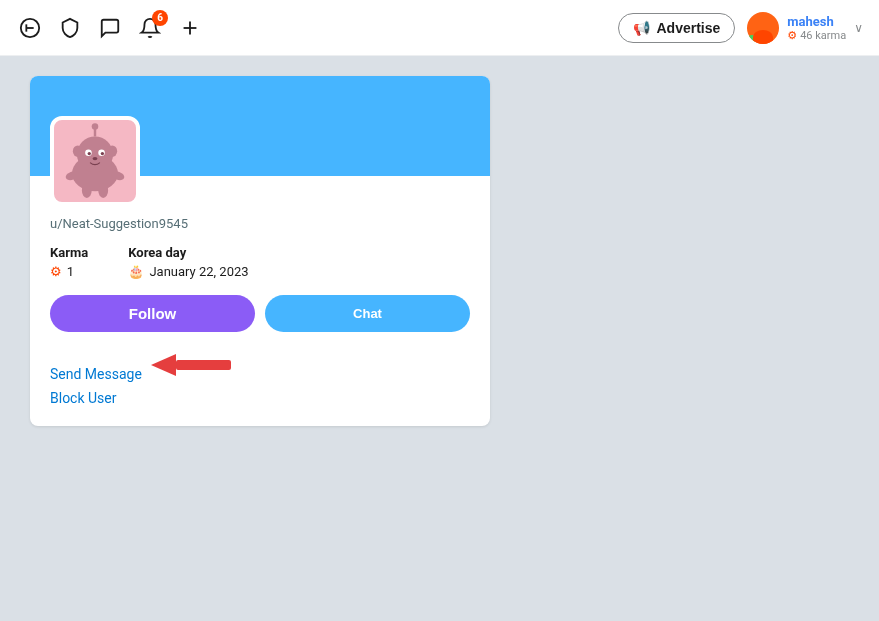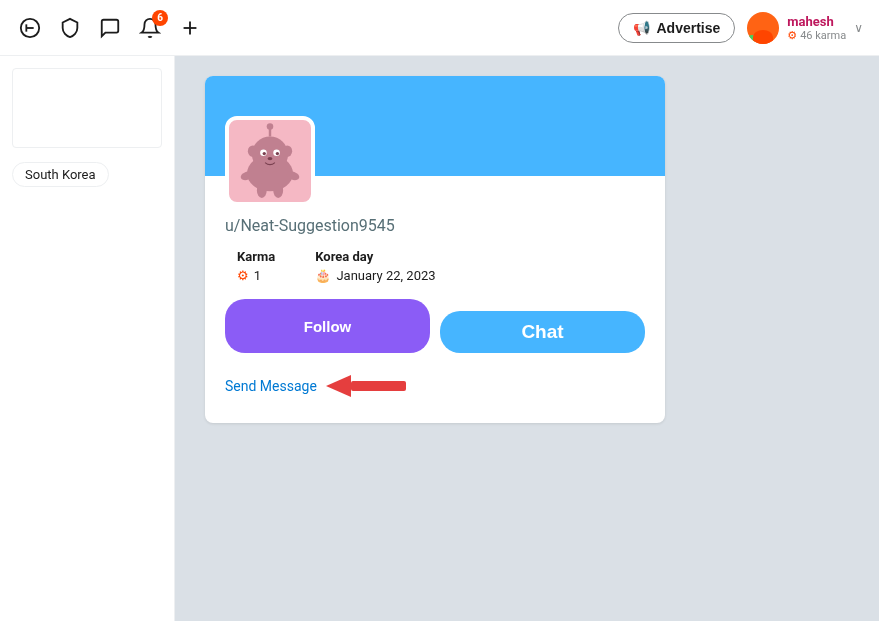--- a/index.html
+++ b/index.html
@@ -92,21 +92,21 @@
     .online-dot {
       width: 8px;
       height: 8px;
       background: #46d160;
       border-radius: 50%;
       position: absolute;
       bottom: 1px;
       left: 1px;
     }
     .user-info { display: flex; flex-direction: column; }
-    .username { font-size: 13px; font-weight: 700; color: #be185d; }
+    .username { font-size: 13px; font-weight: 700; color: #3b82f6; }
     .karma-line { font-size: 11px; color: #878a8c; display: flex; align-items: center; gap: 3px; }
     .karma-gear { color: #ff4500; font-size: 11px; }
     .chevron-down { font-size: 12px; color: #878a8c; }
 
     
     .main-layout {
       display: flex;
       height: calc(621px - 56px);
       position: relative;
     }
@@ -172,29 +172,28 @@
       overflow: hidden;
       display: flex;
       align-items: center;
       justify-content: center;
     }
     
     .profile-body {
       padding: 40px 20px 20px 20px;
     }
     .profile-username {
-      font-size: 16px;
+      font-size: 13px;
       color: #576f76;
       margin-bottom: 14px;
     }
     .profile-stats {
       display: flex;
       gap: 40px;
       margin-bottom: 16px;
-      margin-left: 12px;
     }
     .stat-label {
       font-size: 13px;
       font-weight: 700;
       color: #1c1c1c;
       margin-bottom: 4px;
     }
     .stat-value {
       display: flex;
       align-items: center;
@@ -220,24 +219,23 @@
       font-weight: 700;
       cursor: pointer;
     }
     .btn-chat {
       flex: 1;
       background: #46b5ff;
       color: #fff;
       border: none;
       border-radius: 20px;
       padding: 10px 0;
-      font-size: 19px;
+      font-size: 13px;
       font-weight: 700;
       cursor: pointer;
-      margin-top: 12px;
     }
     .profile-links {
       display: flex;
       flex-direction: column;
       gap: 8px;
     }
     .profile-link {
       color: #0079d3;
       font-size: 14px;
       cursor: pointer;
@@ -299,24 +297,20 @@
         <span class="karma-gear">⚙</span>
         <span>46 karma</span>
       </span>
     </div>
     <span class="chevron-down">∨</span>
   </div>
 </nav>
 
 <div class="main-layout">
 
-  <aside class="sidebar">
-    <div class="sidebar-white-box"></div>
-    <div class="sidebar-tag">South Korea</div>
-  </aside>
 
   <div class="content-area">
 
     <div class="profile-card">
 
       <div class="profile-banner">
         <div class="profile-avatar-wrap">
 
           <svg class="snoo-svg" viewBox="0 0 100 100" xmlns="http://www.w3.org/2000/svg">
 
@@ -367,28 +361,29 @@
             </div>
           </div>
         </div>
 
         <div class="profile-buttons">
           <button class="btn-follow">Follow</button>
           <button class="btn-chat">Chat</button>
         </div>
 
         <div class="profile-links">
-          <div style="display:flex; align-items:center; gap: 4px;">
+          <div style="display:flex; align-items:flex-end; gap: 4px;">
             <a class="profile-link">Send Message</a>
 
             <svg width="90" height="34" viewBox="0 0 90 34">
 
               <rect x="30" y="12" width="55" height="10" rx="2" fill="#e53e3e"></rect>
 
               <polygon points="30,6 5,17 30,28" fill="#e53e3e"></polygon>
             </svg>
           </div>
+          <a class="profile-link">Block User</a>
         </div>
       </div>
     </div>
 
   </div>
 </div>
 
 </body></html>

